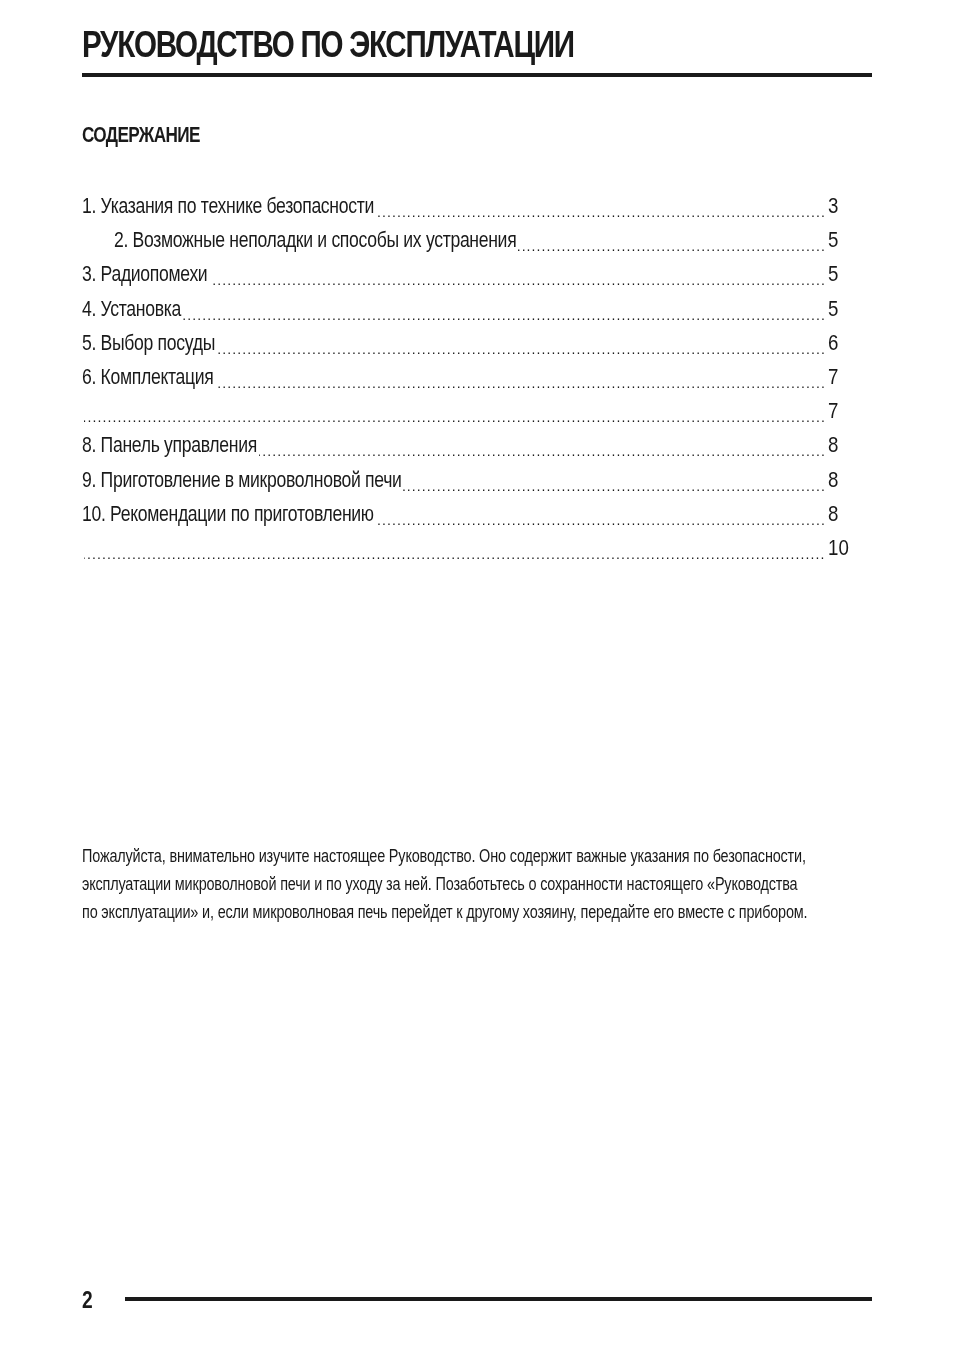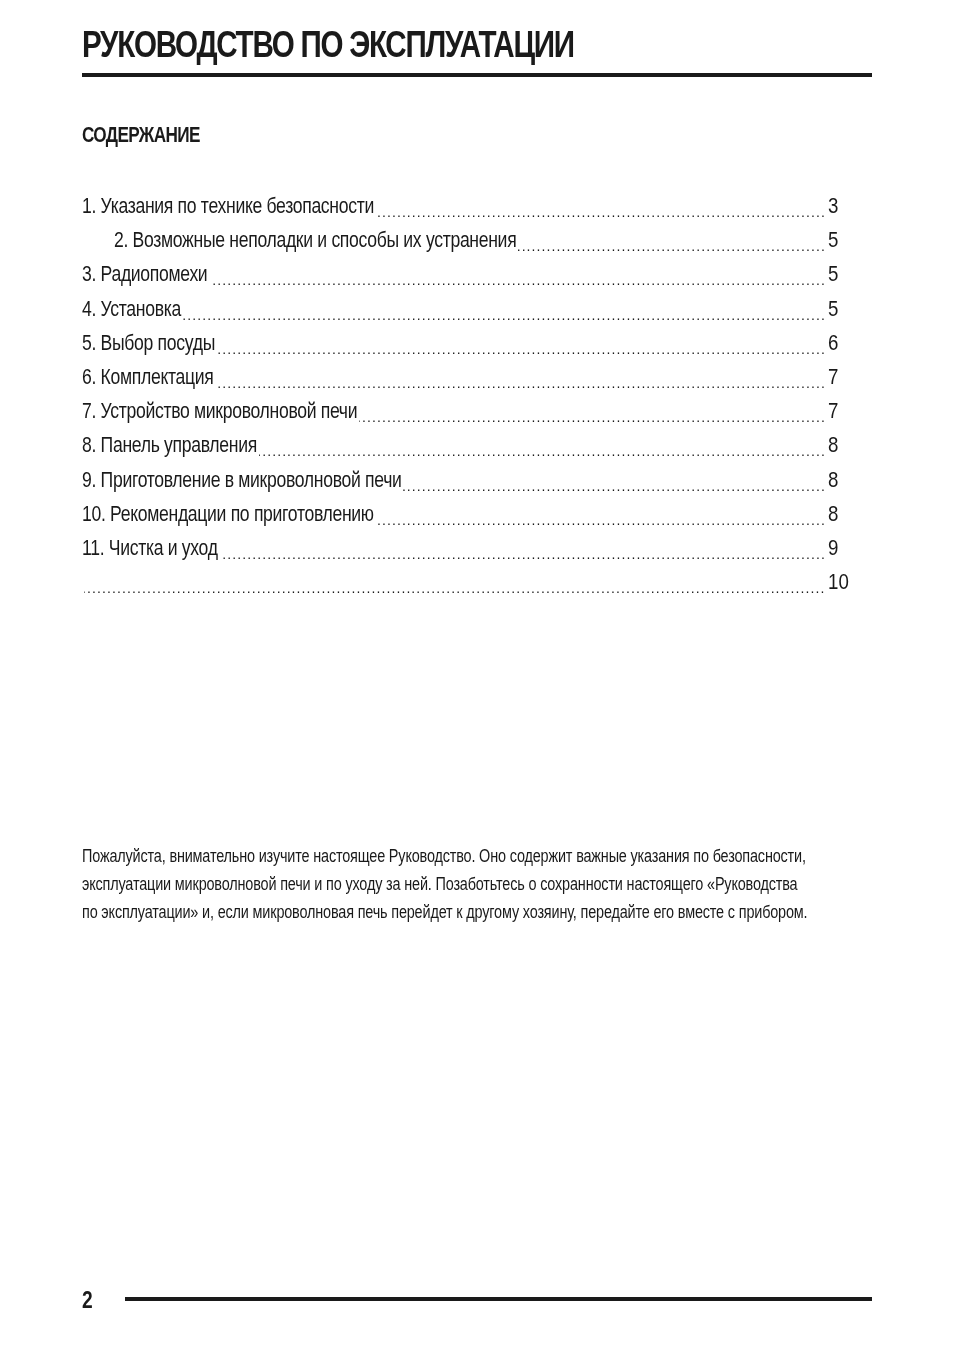--- a/index.html
+++ b/index.html
@@ -95,45 +95,39 @@
     <span class="toc-label-wrap" style="width: 132.8px;"><span class="toc-label">5. Выбор посуды</span></span>
     <span class="toc-dots"></span>
     <span class="toc-page">6</span>
   </li>
   <li class="toc-row">
     <span class="toc-label-wrap" style="width: 131.2px;"><span class="toc-label">6. Комплектация</span></span>
     <span class="toc-dots"></span>
     <span class="toc-page">7</span>
   </li>
   <li class="toc-row">
-    <span class="toc-label-wrap" style="width: 275.2px;"><span class="toc-label">7. Устройство микроволновой печи</span></span>
     <span class="toc-dots"></span>
     <span class="toc-page">7</span>
   </li>
   <li class="toc-row">
     <span class="toc-label-wrap" style="width: 175.2px;"><span class="toc-label">8. Панель управления</span></span>
     <span class="toc-dots"></span>
     <span class="toc-page">8</span>
   </li>
   <li class="toc-row">
     <span class="toc-label-wrap" style="width: 319.2px;"><span class="toc-label">9. Приготовление в микроволновой печи</span></span>
     <span class="toc-dots"></span>
     <span class="toc-page">8</span>
   </li>
   <li class="toc-row">
     <span class="toc-label-wrap" style="width: 292px;"><span class="toc-label">10. Рекомендации по приготовлению</span></span>
     <span class="toc-dots"></span>
     <span class="toc-page">8</span>
   </li>
   <li class="toc-row">
-    <span class="toc-label-wrap" style="width: 136px;"><span class="toc-label">11. Чистка и уход</span></span>
-    <span class="toc-dots"></span>
-    <span class="toc-page">9</span>
-  </li>
-  <li class="toc-row">
     <span class="toc-dots"></span>
     <span class="toc-page">10</span>
   </li>
 </ul>
 
 <div class="intro">
   <p>Пожалуйста, внимательно изучите настоящее Руководство. Оно содержит важные указания по безопасности,</p>
   <p>эксплуатации микроволновой печи и по уходу за ней. Позаботьтесь о сохранности настоящего «Руководства</p>
   <p>по эксплуатации» и, если микроволновая печь перейдет к другому хозяину, передайте его вместе с прибором.</p>
 </div>

